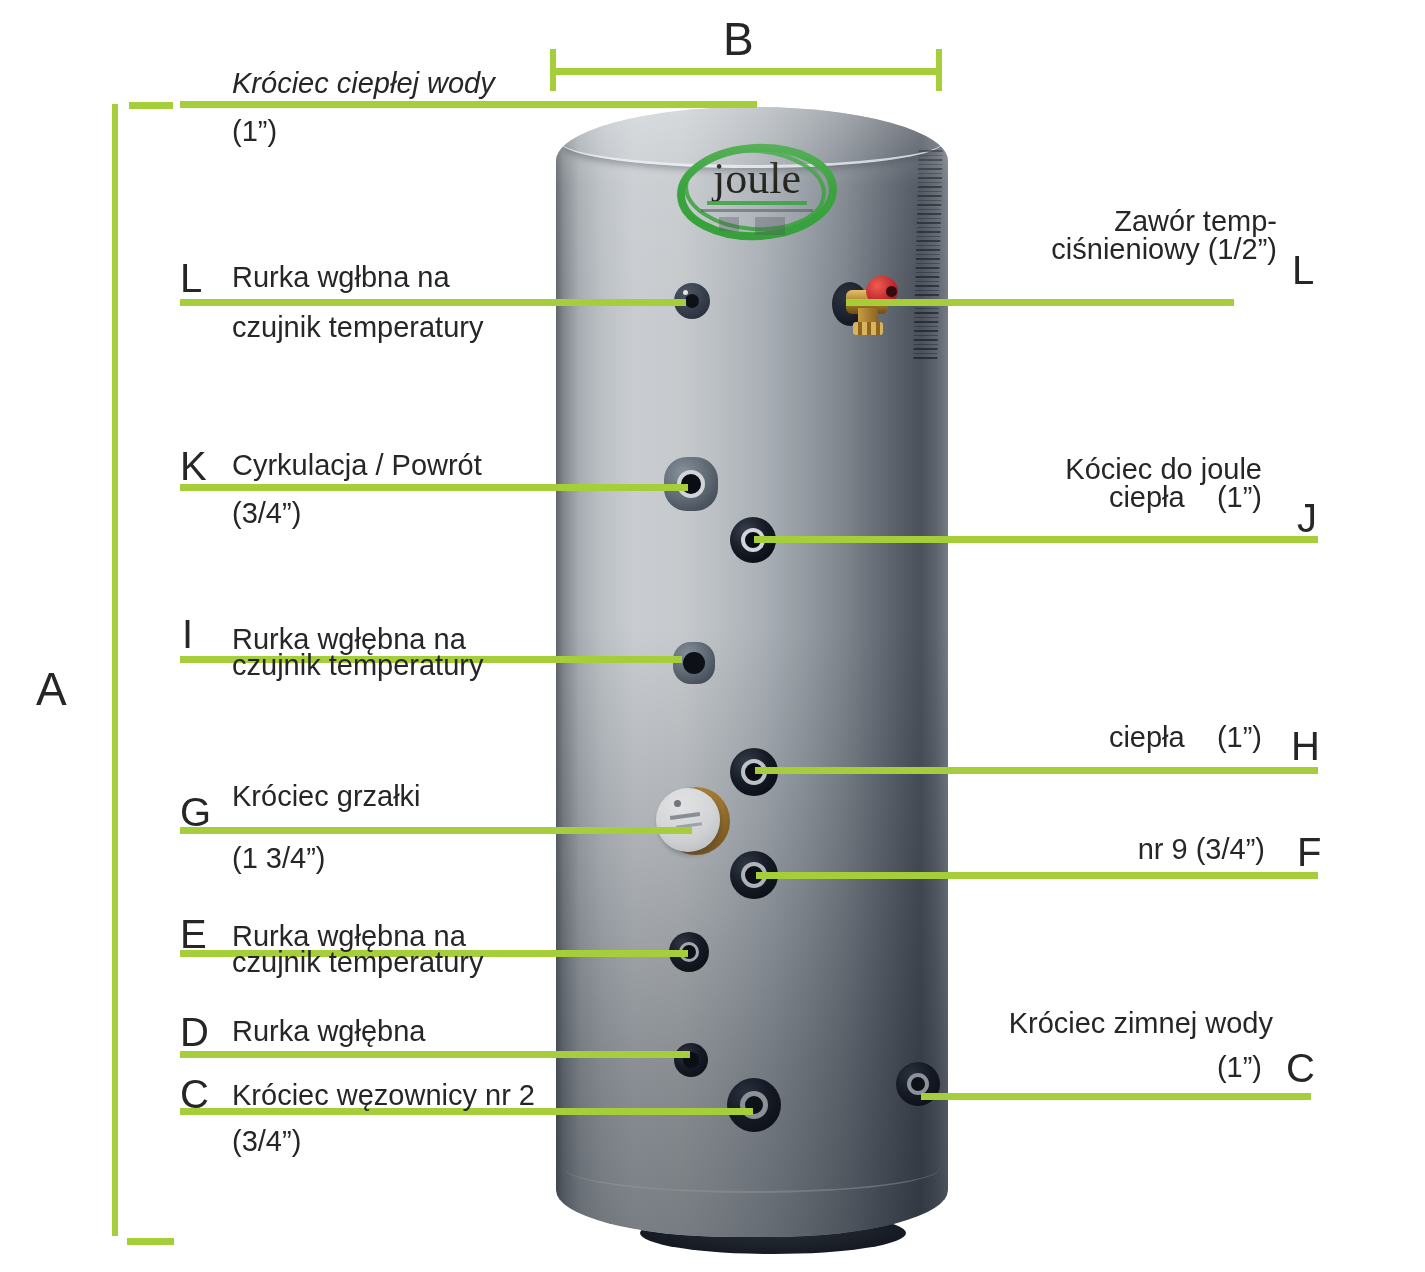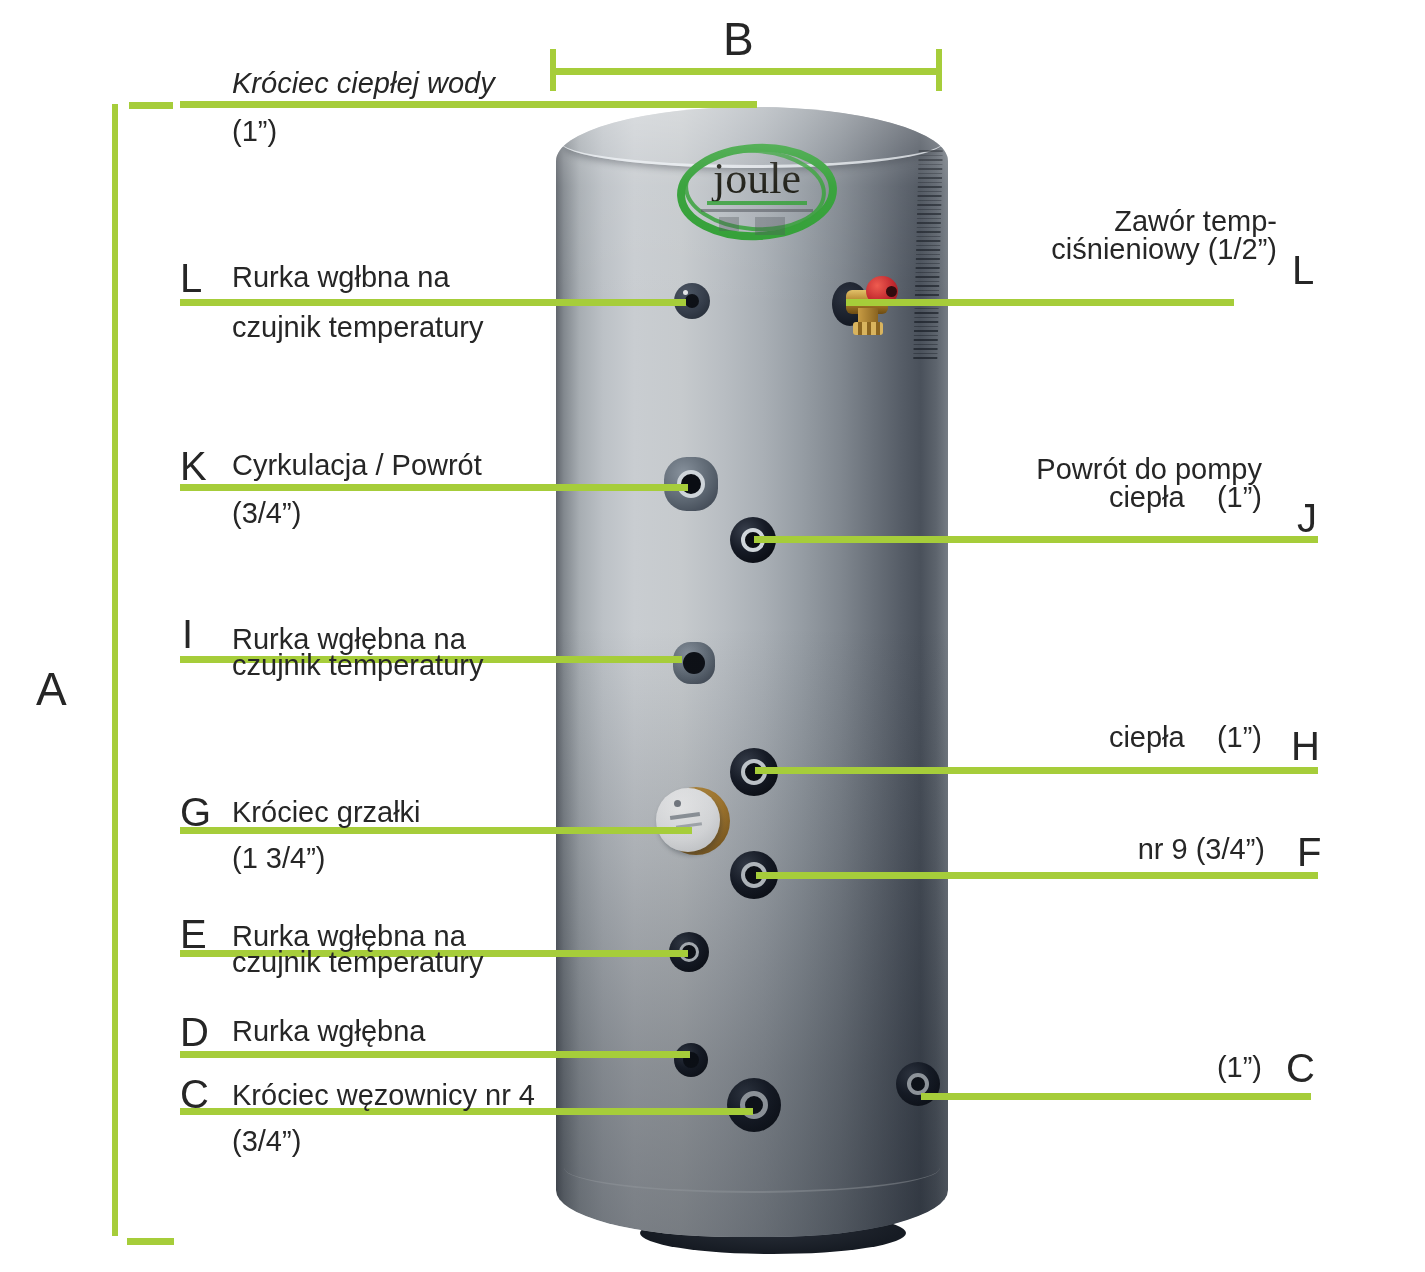--- a/index.html
+++ b/index.html
@@ -197,44 +197,45 @@
 
   <div class="ltr" style="left:180px; top:446px;">K</div>
   <div class="lbl" style="left:232px; top:450px;">Cyrkulacja / Powrót</div>
   <div class="lbl" style="left:232px; top:498px;">(3/4”)</div>
 
   <div class="ltr" style="left:182px; top:614px;">I</div>
   <div class="lbl" style="left:232px; top:624px;">Rurka wgłębna na</div>
   <div class="lbl" style="left:232px; top:650px;">czujnik temperatury</div>
 
   <div class="ltr" style="left:180px; top:792px;">G</div>
-  <div class="lbl" style="left:232px; top:797px;">Króciec grzałki</div>
+  <div class="lbl" style="left:232px; top:781px;">Króciec grzałki</div>
   <div class="lbl" style="left:232px; top:843px;">(1 3/4”)</div>
 
   <div class="ltr" style="left:180px; top:914px;">E</div>
   <div class="lbl" style="left:232px; top:921px;">Rurka wgłębna na</div>
   <div class="lbl" style="left:232px; top:947px;">czujnik temperatury</div>
 
   <div class="ltr" style="left:180px; top:1012px;">D</div>
   <div class="lbl" style="left:232px; top:1016px;">Rurka wgłębna</div>
 
   <div class="ltr" style="left:180px; top:1074px;">C</div>
-  <div class="lbl" style="left:232px; top:1080px;">Króciec węzownicy nr 4</div>
+  <div class="lbl" style="left:232px; top:1080px;">Króciec węzownicy nr 2</div>
   <div class="lbl" style="left:232px; top:1126px;">(3/4”)</div>
 
   <div class="lbl r" style="right:148px; top:206px;">Zawór temp-</div>
   <div class="lbl r" style="right:148px; top:234px;">ciśnieniowy (1/2”)</div>
   <div class="ltr" style="left:1292px; top:250px;">L</div>
 
-  <div class="lbl r" style="right:163px; top:454px;">Powrót do pompy</div>
+  <div class="lbl r" style="right:163px; top:454px;">Kóciec do joule</div>
   <div class="lbl r" style="right:163px; top:482px;">ciepła&nbsp;&nbsp;&nbsp;&nbsp;(1”)</div>
   <div class="ltr" style="left:1297px; top:498px;">J</div>
 
   <div class="lbl r" style="right:163px; top:722px;">ciepła&nbsp;&nbsp;&nbsp;&nbsp;(1”)</div>
   <div class="ltr" style="left:1291px; top:726px;">H</div>
 
   <div class="lbl r" style="right:160px; top:834px;">nr 9 (3/4”)</div>
   <div class="ltr" style="left:1297px; top:832px;">F</div>
 
+  <div class="lbl r" style="right:152px; top:1008px;">Króciec zimnej wody</div>
   <div class="lbl r" style="right:163px; top:1052px;">(1”)</div>
   <div class="ltr" style="left:1286px; top:1048px;">C</div>
 
 </div>
 
 </body></html>

